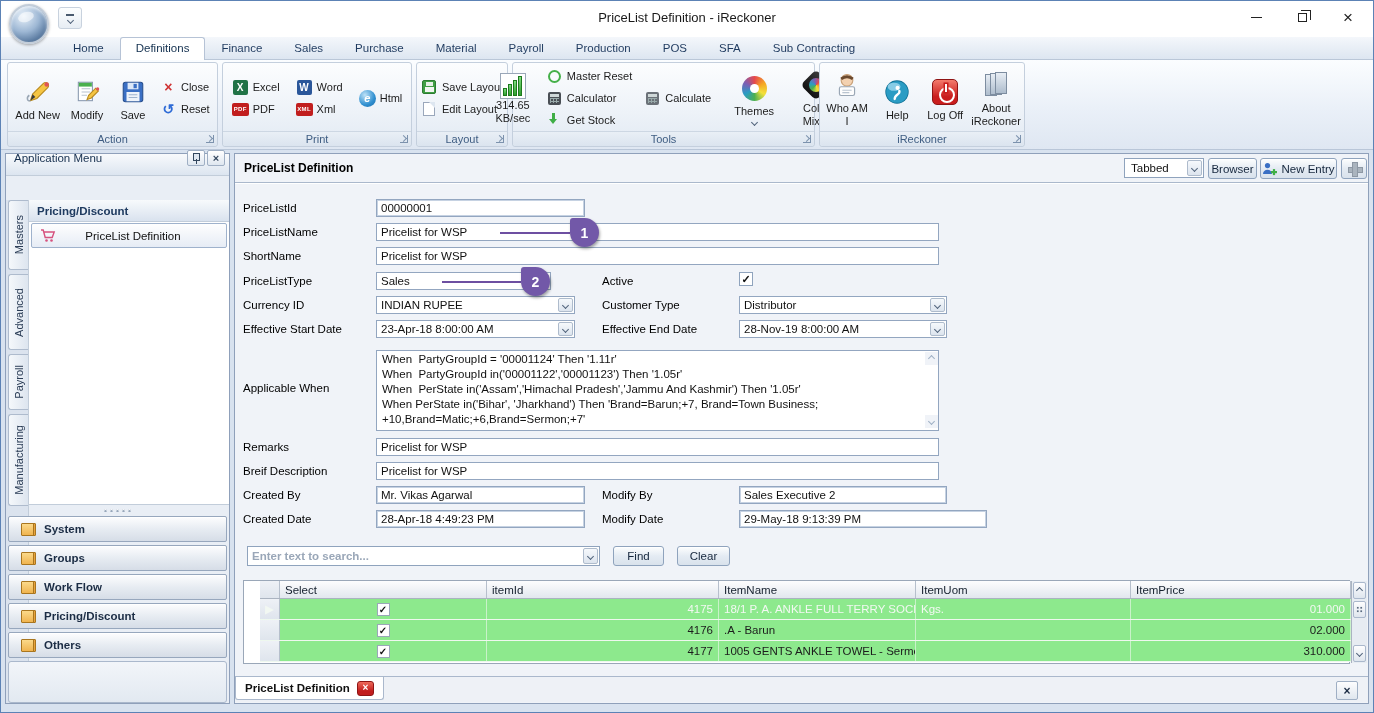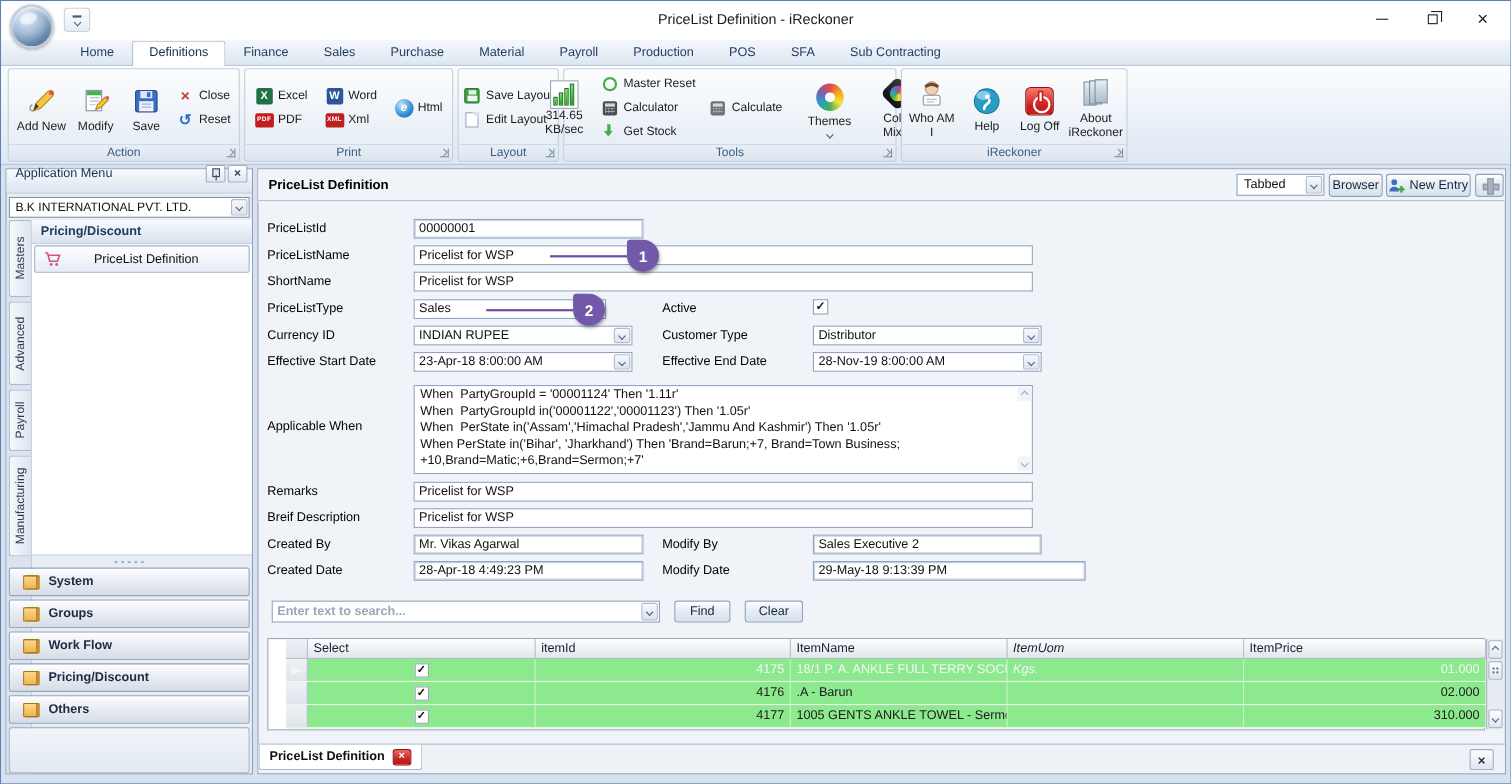--- a/index.html
+++ b/index.html
@@ -166,21 +166,21 @@
   .g-head .gc { border-right:1px solid #b6bfcc; font-size:11.5px; color:#15202e; display:flex; align-items:center; padding-left:5px; }
   .g-row { display:flex; height:21px; background:#8de98d; border-bottom:1px solid #eef8ee; }
   .g-row .gc { border-right:1px solid #c9f2c9; font-size:11.5px; color:#1c1c1c; display:flex; align-items:center; padding:0 5px; overflow:hidden; white-space:nowrap; }
   .g-row.sel .gc { color:#f2f8f2; }
   .c-ind { width:20px; flex:none; background:linear-gradient(#eef1f6,#dfe5ed); border-right:1px solid #b6bfcc !important;
       display:flex; align-items:center; justify-content:center; font-size:8px; color:#222; }
   .c-sel { width:207px; flex:none; justify-content:flex-start; }
   .c-sel .cb { margin:0 auto; width:13px; height:13px; background:#fff; border:1px solid #9aa7b8; display:flex; align-items:center; justify-content:center; font-size:10px; font-weight:bold; color:#111; }
   .c-id  { width:232px; flex:none; justify-content:flex-end; }
   .c-name{ width:197px; flex:none;text-align:right; }
-  .c-uom { width:215px; flex:none;font-style:italic; }
+  .c-uom { width:215px; flex:none; }
   .c-price{ width:220px; flex:none; justify-content:flex-end; }
   .vsb { width:16px; flex:none; background:#e7ecf2; border-left:1px solid #aab3c0; display:flex; flex-direction:column; }
   .vsb-btn { height:17px; border:1px solid #aab8cc; border-radius:2px; margin:1px; background:linear-gradient(#fdfdfe,#dfe6ee);
       display:flex; align-items:center; justify-content:center; }
   .vsb-sp { flex:1; }
   .dots2 { width:7px; height:7px; background:radial-gradient(circle,#5a6b80 1px,transparent 1.3px); background-size:3.5px 3.5px; }
 
   
   .btabs { position:absolute; left:0; right:0; top:522px; height:26px; border-top:1px solid #aab8cc; background:#eef1f6; }
   .btab { position:absolute; left:0; top:0; height:23px; background:#fff; border:1px solid #aab8cc; border-top:none;
@@ -472,26 +472,20 @@
       <div class="sb-header">
         <span>Application Menu</span>
         <span class="sp"></span>
         <span class="sb-hbtn">
             <span class="pin-ic"></span>
           </span>
         <span class="sb-hbtn">
             <span>×</span>
           </span>
       </div>
-      <div class="sb-combo">
-        <span>B.K INTERNATIONAL PVT. LTD.</span>
-        <span class="ddb">
-            <span class="chev"></span>
-          </span>
-      </div>
       <div class="vstrip">
         <div class="vtab" style="top:0px; height:70px">
             <span>Masters</span>
           </div>
         <div class="vtab" style="top:74px; height:76px">
             <span>Advanced</span>
           </div>
         <div class="vtab" style="top:154px; height:56px">
             <span>Payroll</span>
           </div>

